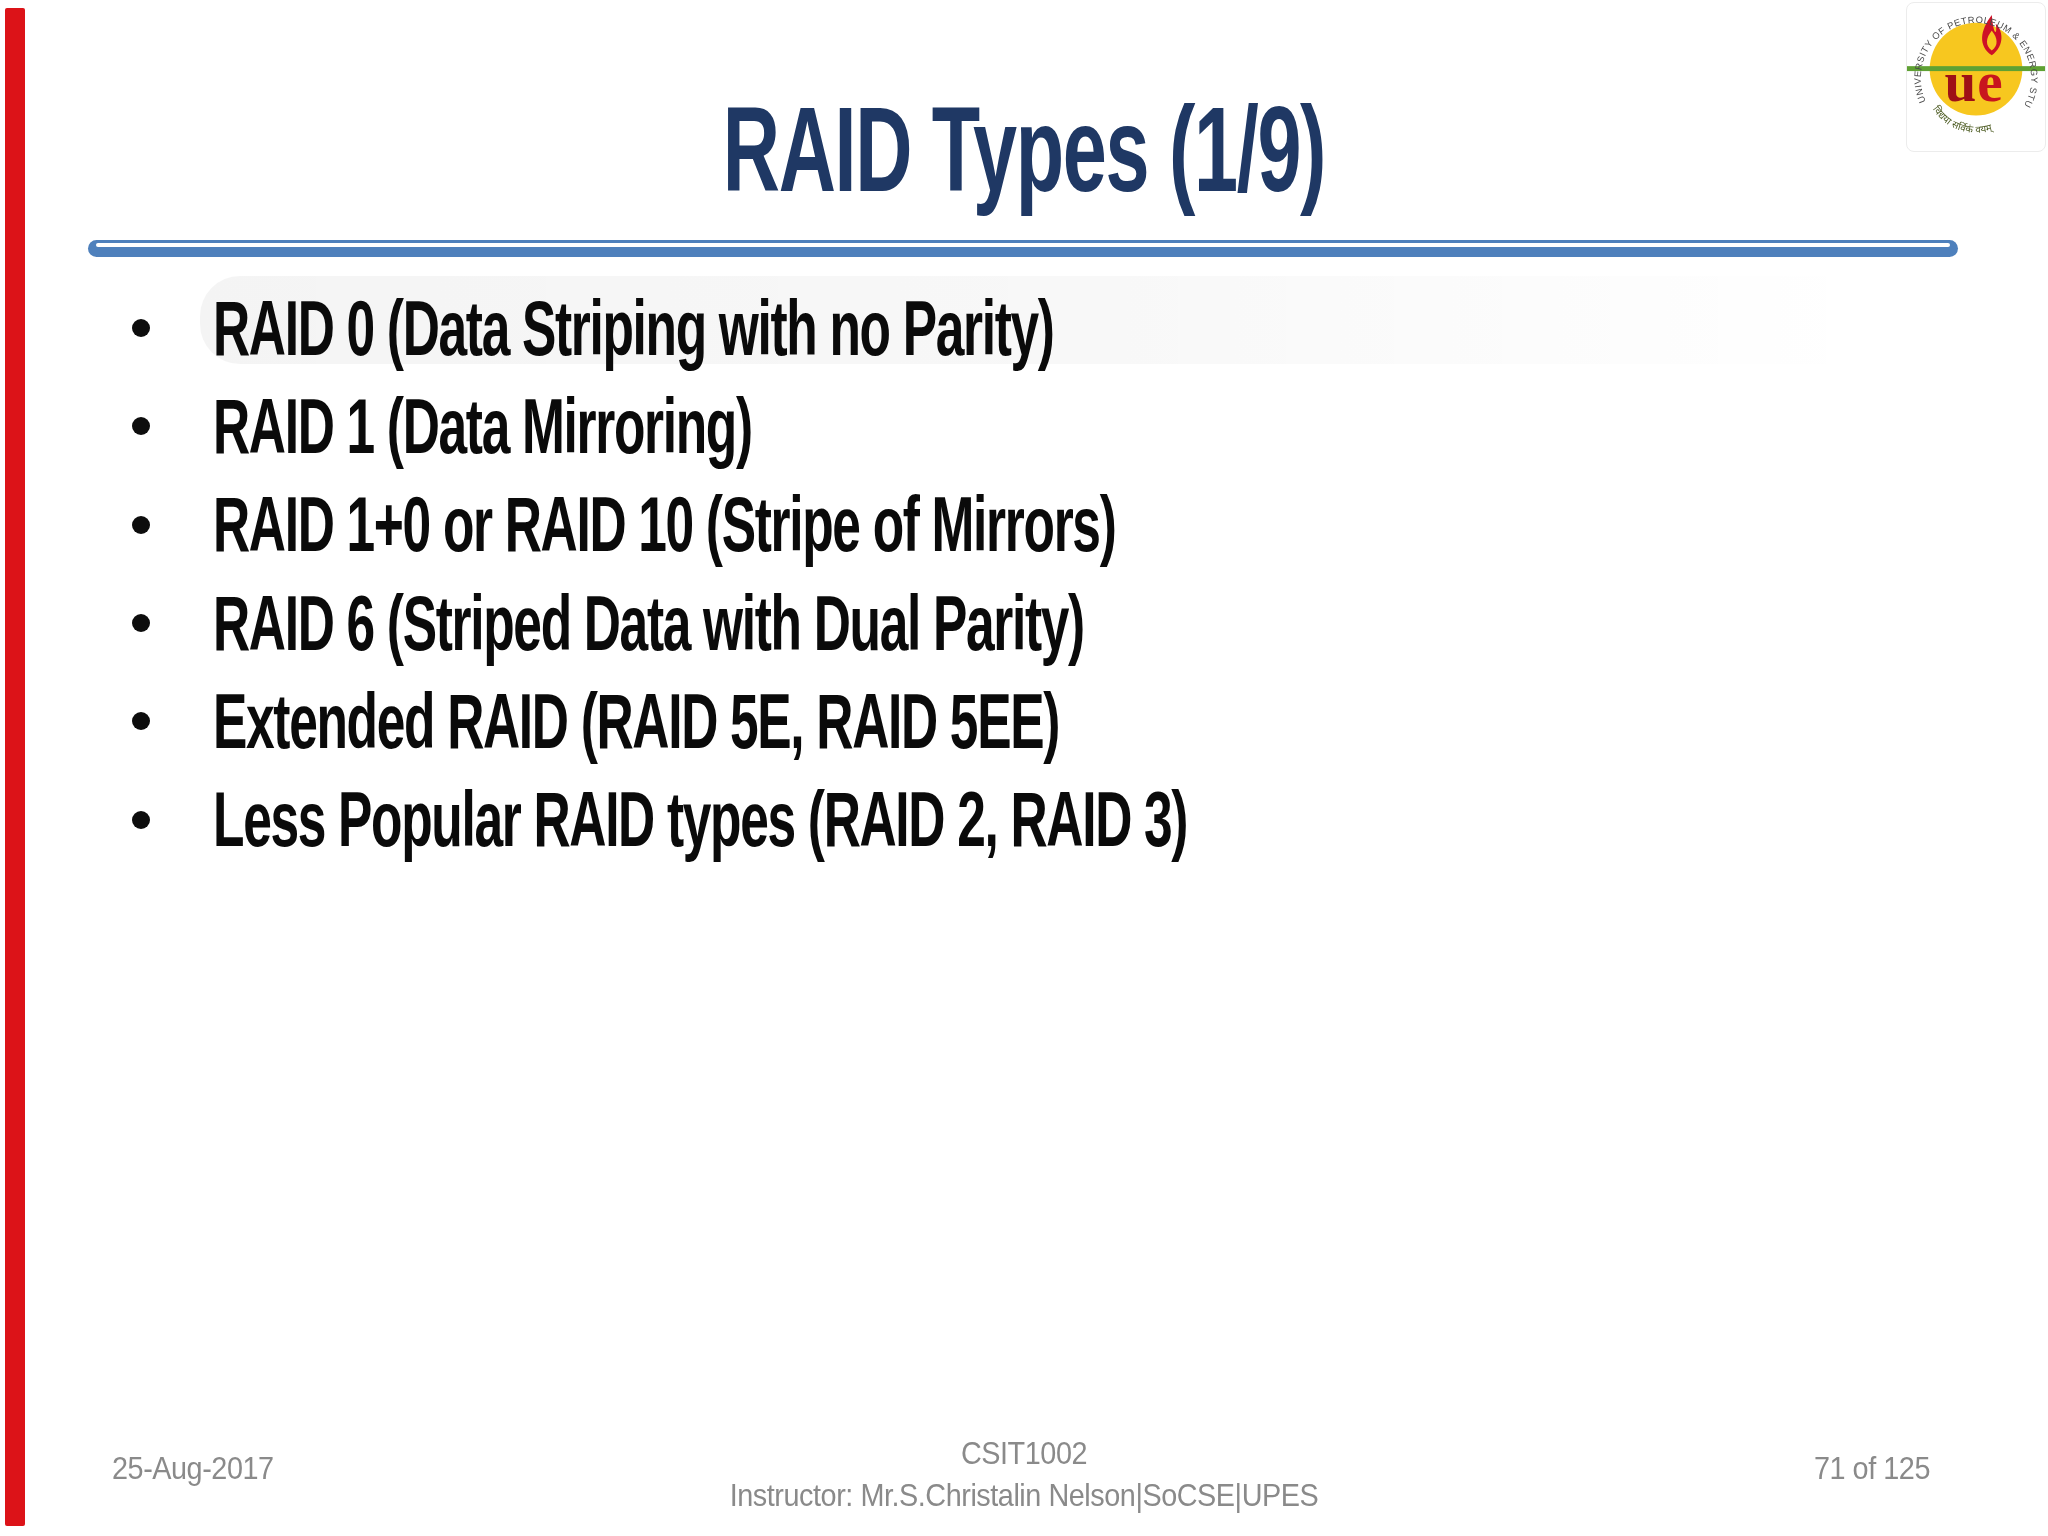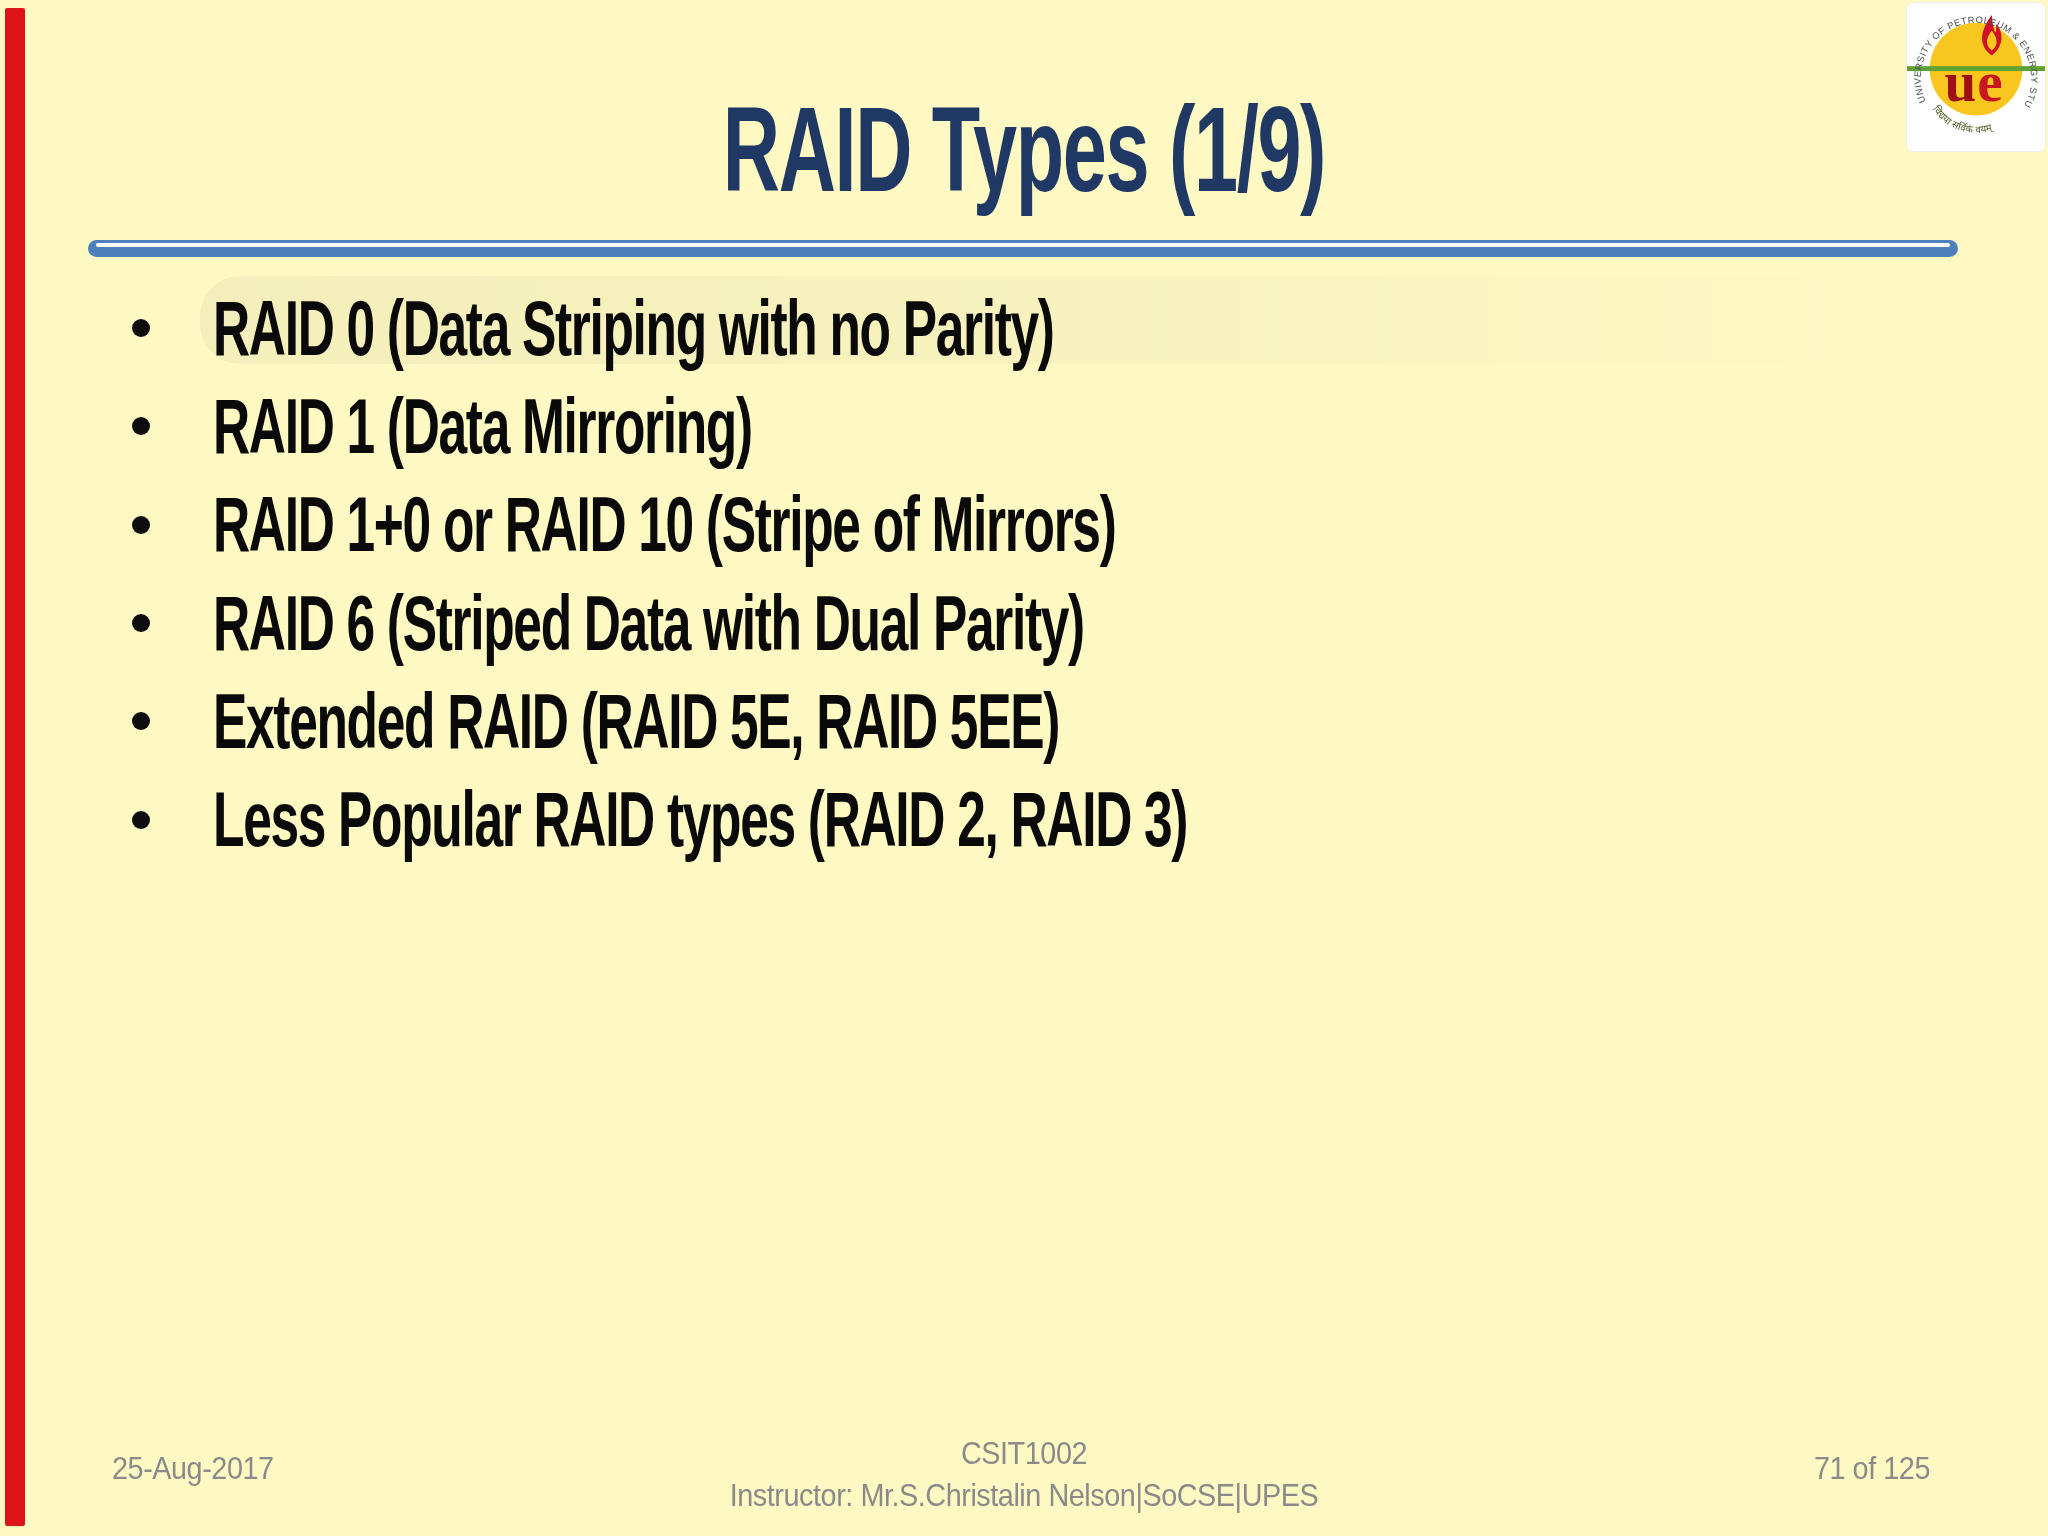--- a/index.html
+++ b/index.html
@@ -1,19 +1,19 @@
 <!DOCTYPE html>
 <html><head>
 <meta charset="utf-8">
 <style>
   html,body{margin:0;padding:0;background:#666;}
   .slide{
     position:relative;
     width:2048px;height:1536px;
-    background:#fef9c3;
+    background:#ffffff;
     overflow:hidden;
     font-family:"Liberation Sans", sans-serif;
   }
   
   .accent-bar{
     position:absolute;left:5px;top:8px;width:20px;height:1518px;
     background:#DC1318;border-radius:2px;
   }
   
   .title{

